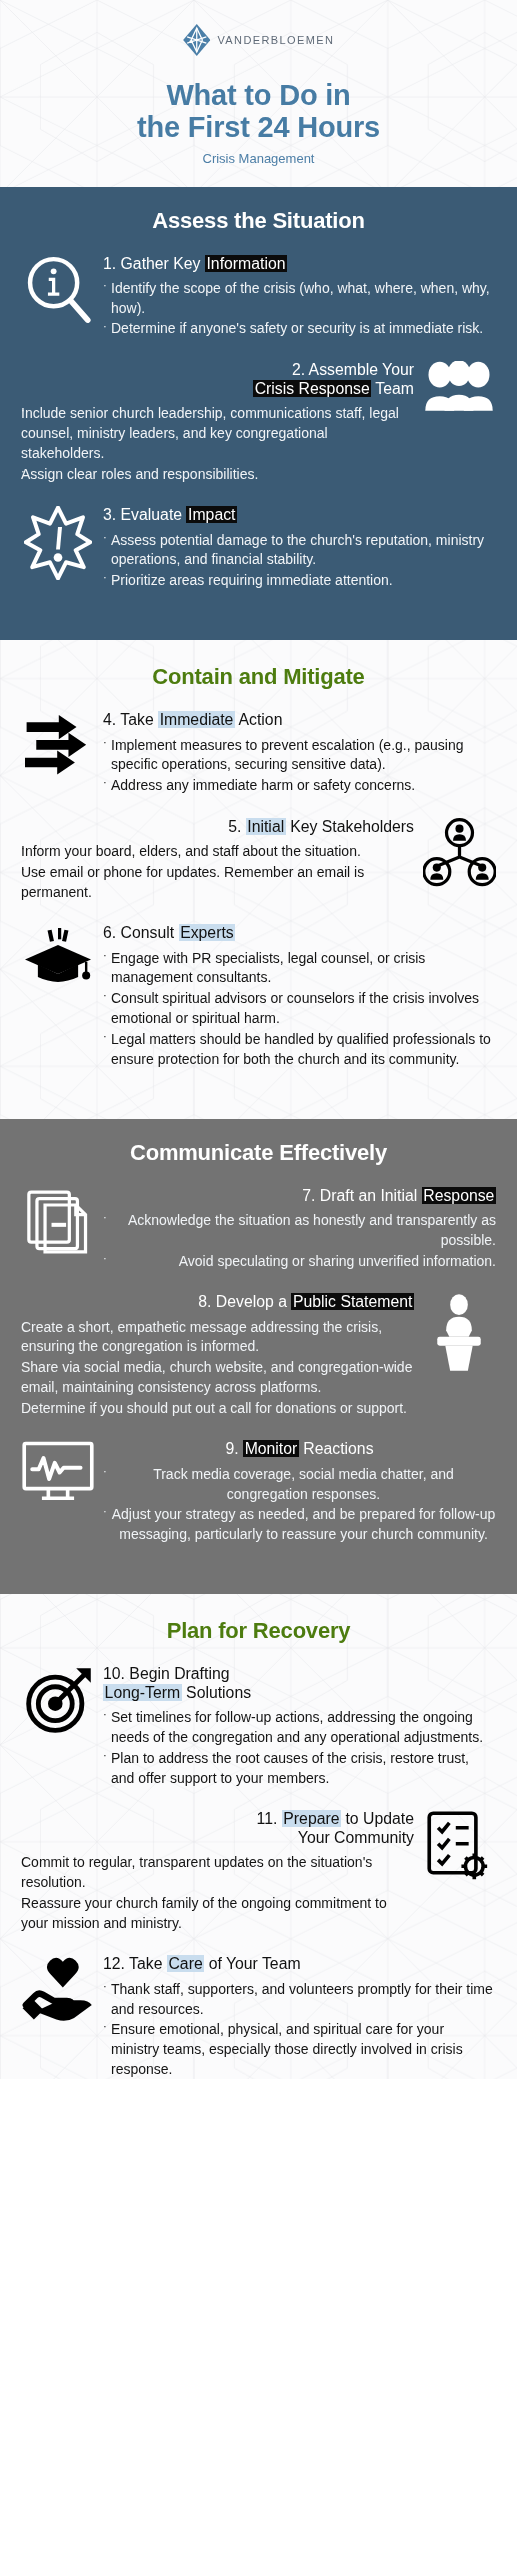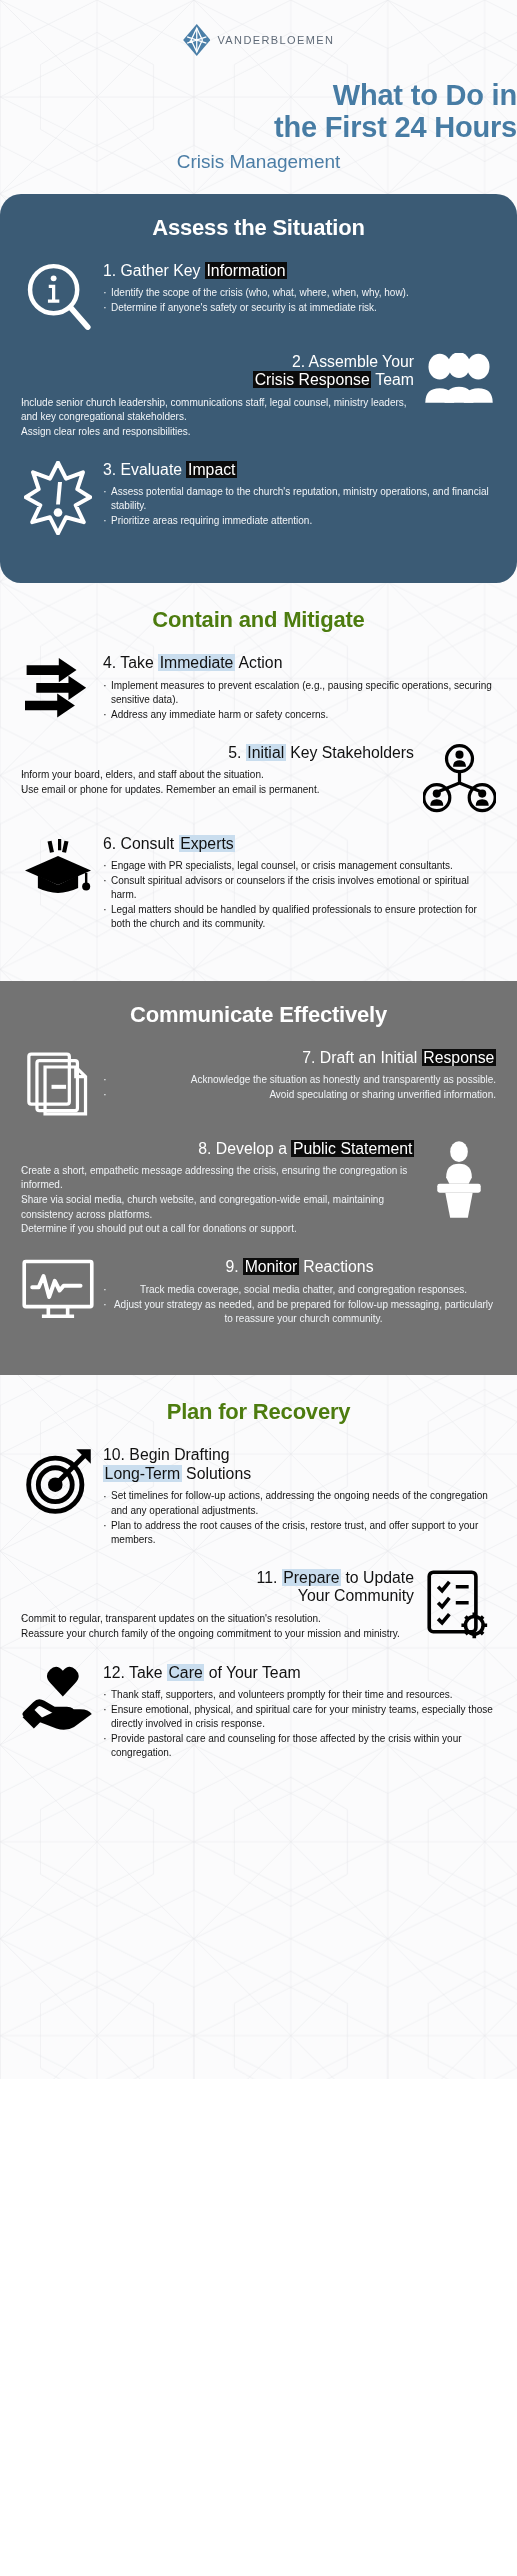--- a/index.html
+++ b/index.html
@@ -30,24 +30,24 @@
   .logo-row {
     display: flex; align-items: center; justify-content: center; gap: 7.3px;
     margin-bottom: 22.6px;
   }
   .logo-mark { width: 27.5px; height: 32px; display: block; }
   .logo-word {
     font-size: 11px; letter-spacing: 1.4px; color: #5f6a77; font-weight: 400;
   }
   .title {
     font-size: 29px; line-height: 1.13; font-weight: bold;
-    color: #477ca4; letter-spacing: -0.2px; text-align: right;
+    color: #477ca4; letter-spacing: -0.2px;
   }
   .subtitle {
-    margin-top: 6.5px; font-size: 19px; color: #4c7ea6; font-weight: 400;
+    margin-top: 6.5px; font-size: 13px; color: #4c7ea6; font-weight: 400;
   }
 
   
   .band { position: relative; z-index:1; }
   .band.dark  { background: #3b5b75; color: #ffffff; }
   .band.light { background: #737373; color: #ffffff; }
   .band.white { background: transparent; color: #111111; }
 
   .band-title {
     text-align: center; font-weight: bold; letter-spacing: -0.2px;
@@ -73,21 +73,21 @@
   .hl {
     padding: 0 1.6px;
     box-decoration-break: clone; -webkit-box-decoration-break: clone;
   }
   .band.dark .hl, .band.light .hl { background: #0b0b0b; color:#fff; }
   .band.white .hl { background: #c9ddee; color:#111; }
 
   ul.bullets { list-style: none; }
   ul.bullets li {
     position: relative;
-    font-size: 10px; line-height: 1.42; padding-left: 8px;
+    font-size: 14px; line-height: 1.42; padding-left: 8px;
     margin-bottom: 0.8px;
   }
   ul.bullets li::before {
     content: "·"; position: absolute; left: 0; top: -0.8px;
     font-size: 11.3px; line-height: 1.3;
   }
   .step.right ul.bullets li { padding-left: 0; padding-right: 0; text-align: left; }
   .band.dark ul.bullets li, .band.light ul.bullets li { color: #f1f4f7; }
   .band.white ul.bullets li { color: #141414; }
 </style>
@@ -124,21 +124,21 @@
       <span class="logo-word">VANDERBLOEMEN</span>
     </div>
     <div class="title">
       <div>What to Do in</div>
       <div>the First 24 Hours</div>
     </div>
     <div class="subtitle">Crisis Management</div>
   </div>
 
   <div id="sections-root">
-      <div class="band dark" style="padding: 21px 0px 27.5px; border-radius: 21px;">
+      <div class="band dark" style="padding: 21px 0px 27.5px;">
         <div class="band-title" style="margin-bottom: 21px;">Assess the Situation</div>
         <div class="step" style="padding: 0px 21px; margin-bottom: 21px;">
           <div class="step-icon">
             <svg width="65" height="70" viewBox="0 0 80 86">
               <circle cx="34" cy="34" r="29" fill="none" stroke="#ffffff" stroke-width="5.5"></circle>
               <path d="M55 56 L76 80" stroke="#ffffff" stroke-width="7" stroke-linecap="round"></path>
               <circle cx="34" cy="20" r="3.6" fill="#ffffff"></circle>
               <path d="M28 28 h8 v18 h5 v4 H27 v-4 h5 V32 h-4 z" fill="#ffffff"></path>
             </svg>
           </div>

